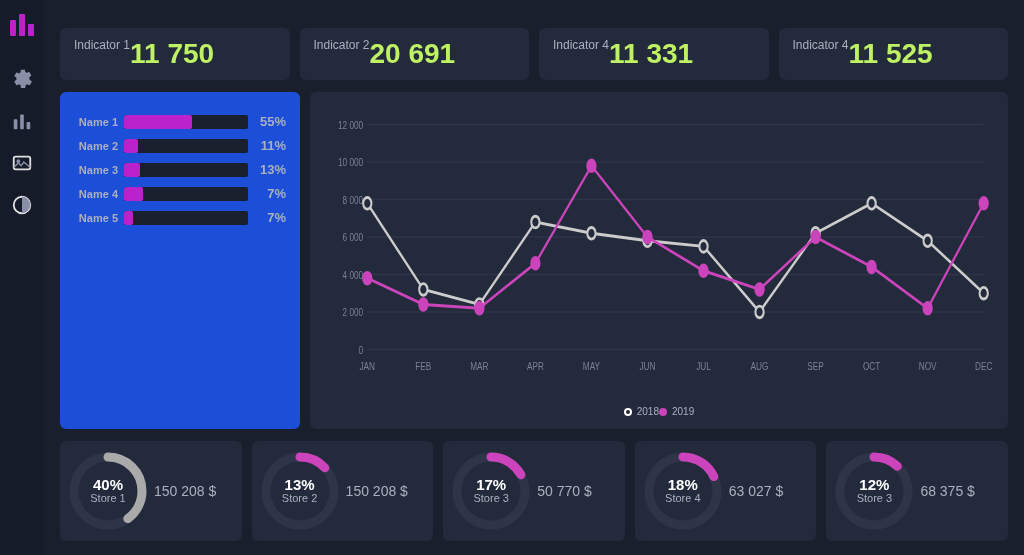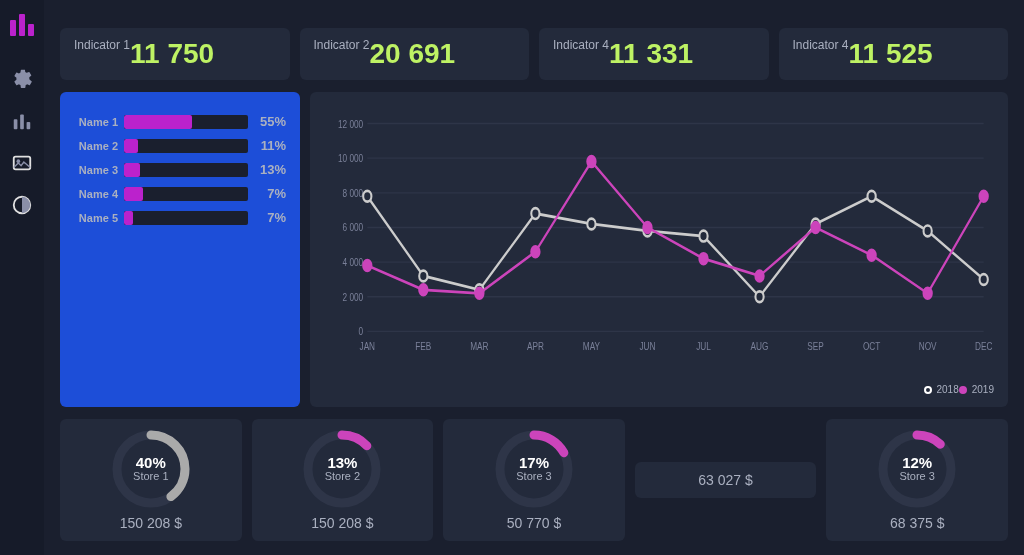--- a/index.html
+++ b/index.html
@@ -155,21 +155,21 @@
     .chart-area {
       flex: 1;
       position: relative;
     }
     svg.line-chart {
       width: 100%;
       height: 100%;
     }
     .chart-legend {
       display: flex;
-      justify-content: flex-end;
+      justify-content: center;
       margin-top: 4px;
     }
     .legend-item {
       display: flex;
       align-items: center;
       gap: 5px;
       font-size: 10px;
       color: #aab0c0;
     }
     .legend-dot {
@@ -184,21 +184,21 @@
       display: flex;
       gap: 10px;
       align-items: center;
     }
     .donut-card {
       flex: 1;
       background: #232a3b;
       border-radius: 6px;
       padding: 10px 8px;
       display: flex;
-      flex-direction: column;
+      flex-direction: row;
       align-items: center;
       gap: 6px;
     }
     .donut-wrapper {
       position: relative;
       width: 80px;
       height: 80px;
     }
     .donut-wrapper svg {
       width: 80px;
@@ -427,20 +427,30 @@
           <circle cx="40" cy="40" r="34" fill="none" stroke="#cc44bb" stroke-width="9" stroke-dasharray="36.32 177.31" stroke-linecap="round"></circle>
         </svg>
         <div class="donut-center-text">
           <div class="donut-pct">17%</div>
           <div class="donut-name">Store 3</div>
         </div>
       </div>
       <div class="donut-amount">50 770 $</div>
     </div>
       <div class="donut-card">
+      <div class="donut-wrapper">
+        <svg viewBox="0 0 80 80">
+          <circle cx="40" cy="40" r="34" fill="none" stroke="#2e3548" stroke-width="9"></circle>
+          <circle cx="40" cy="40" r="34" fill="none" stroke="#cc44bb" stroke-width="9" stroke-dasharray="38.45 175.18" stroke-linecap="round"></circle>
+        </svg>
+        <div class="donut-center-text">
+          <div class="donut-pct">18%</div>
+          <div class="donut-name">Store 4</div>
+        </div>
+      </div>
       <div class="donut-amount">63 027 $</div>
     </div>
       <div class="donut-card">
       <div class="donut-wrapper">
         <svg viewBox="0 0 80 80">
           <circle cx="40" cy="40" r="34" fill="none" stroke="#2e3548" stroke-width="9"></circle>
           <circle cx="40" cy="40" r="34" fill="none" stroke="#cc44bb" stroke-width="9" stroke-dasharray="25.64 187.99" stroke-linecap="round"></circle>
         </svg>
         <div class="donut-center-text">
           <div class="donut-pct">12%</div>

